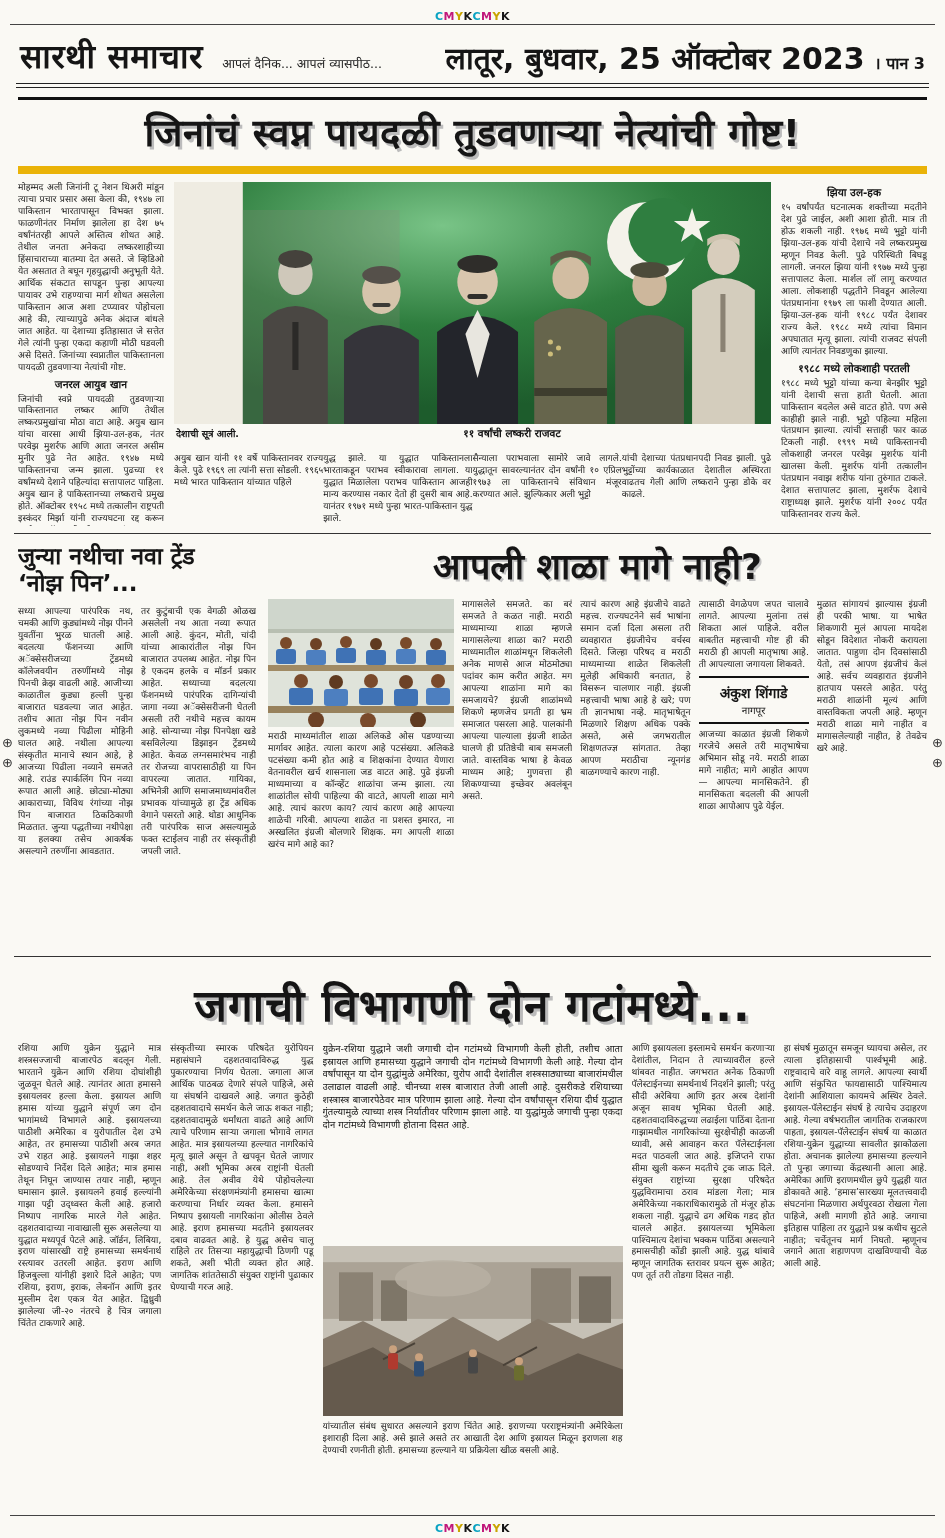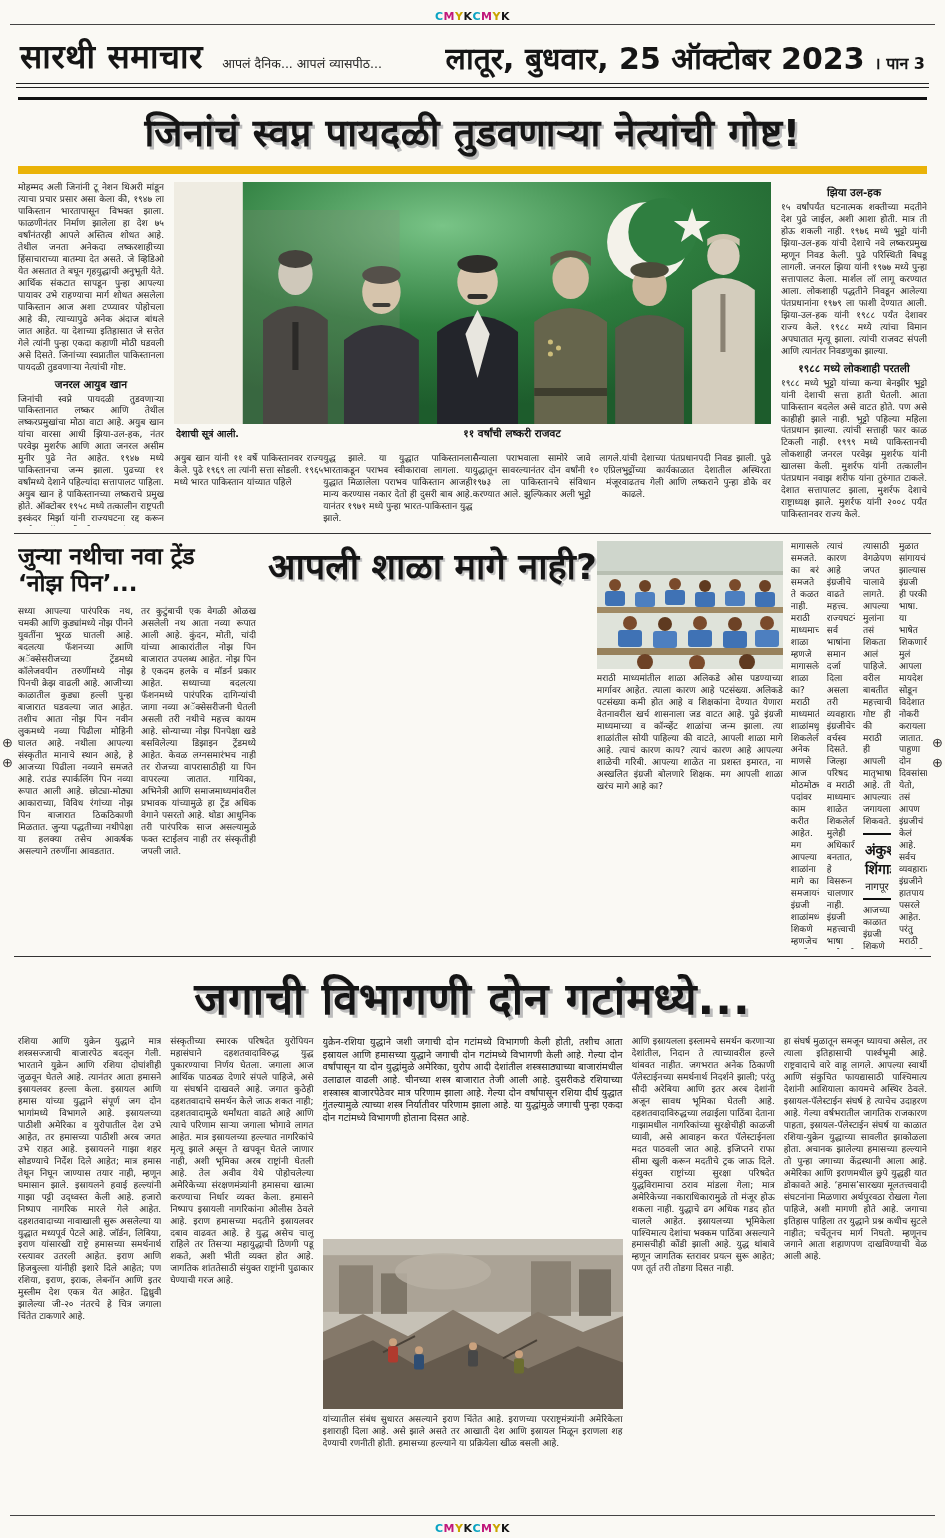--- a/index.html
+++ b/index.html
@@ -46,34 +46,34 @@
   .cap-row .subhead { margin:0; flex:1; }
   .under-cols { display:flex; flex:1; overflow:hidden; margin-top:13px; }
   .ucol { flex:1; overflow:hidden; }
 
   
   .mid { display:flex; gap:12px; height:408px; overflow:hidden; }
   .nose { flex:0 0 238px; width:238px; display:flex; flex-direction:column; }
   .nose-head { font-size:23px; line-height:1.18; font-weight:800; margin:2px 0 9px; }
   .nose-cols { display:flex; gap:8px; flex:1; overflow:hidden; }
   .nose-cols .bt { flex:1; overflow:hidden; }
-  .school { flex:1; display:flex; flex-direction:row; min-width:0; }
+  .school { flex:1; display:flex; flex-direction:column; min-width:0; }
   .school-head { font-size:36px; font-weight:800; text-align:center; margin:0 0 9px;
                  text-shadow:2px 2px 0 #c2c2c2; }
   .school-body { display:flex; gap:8px; flex:1; overflow:hidden; }
   .school-left { flex:0 0 186px; width:186px; display:flex; flex-direction:column; gap:4px; overflow:hidden; }
   .school-photo { height:128px; flex:0 0 128px; }
   .scol { flex:1; overflow:hidden; }
   .colflex { display:flex; flex-direction:column; gap:5px; }
   .authorbox { border-top:2.5px solid #111; border-bottom:2.5px solid #111; text-align:center; padding:5px 2px; }
   .author-name { font-size:14px; font-weight:800; }
   .author-city { font-size:10px; margin-top:1px; }
 
   
-  .world-head { font-size:44px; font-weight:800; text-align:center; margin:10px 0 9px;
+  .world-head { font-size:44px; font-weight:800; text-align:center; margin:17px 0 9px;
                 letter-spacing:1px; text-shadow:3px 3px 0 #bcbcbc; }
   .world-body { display:flex; gap:9px; height:500px; overflow:hidden; }
   .wcol { flex:1; overflow:hidden; }
   .world-mid { flex:0 0 300px; width:300px; display:flex; flex-direction:column; gap:5px; overflow:hidden; }
   .midtop { flex:0 0 198px; height:198px; overflow:hidden; font-size:9.5px; }
   .war-photo { height:170px; flex:0 0 170px; }
 </style>
 </head>
 <body>
 

